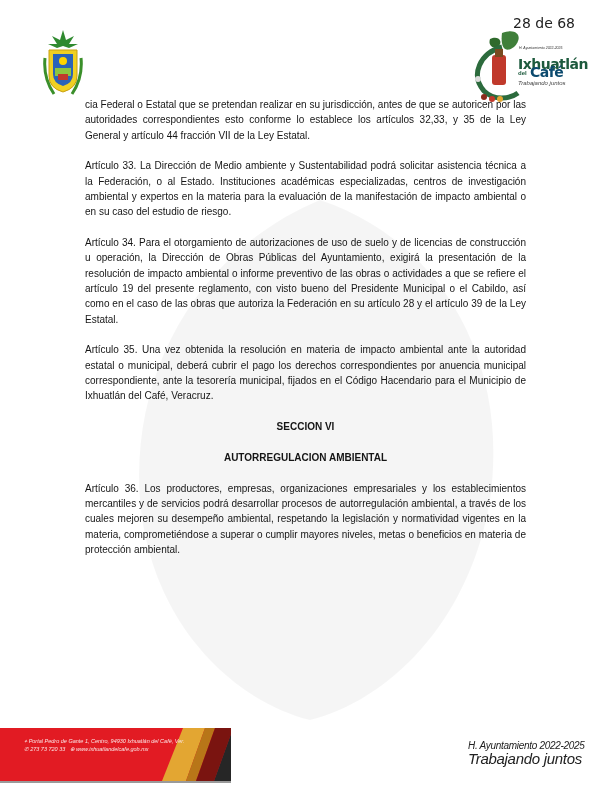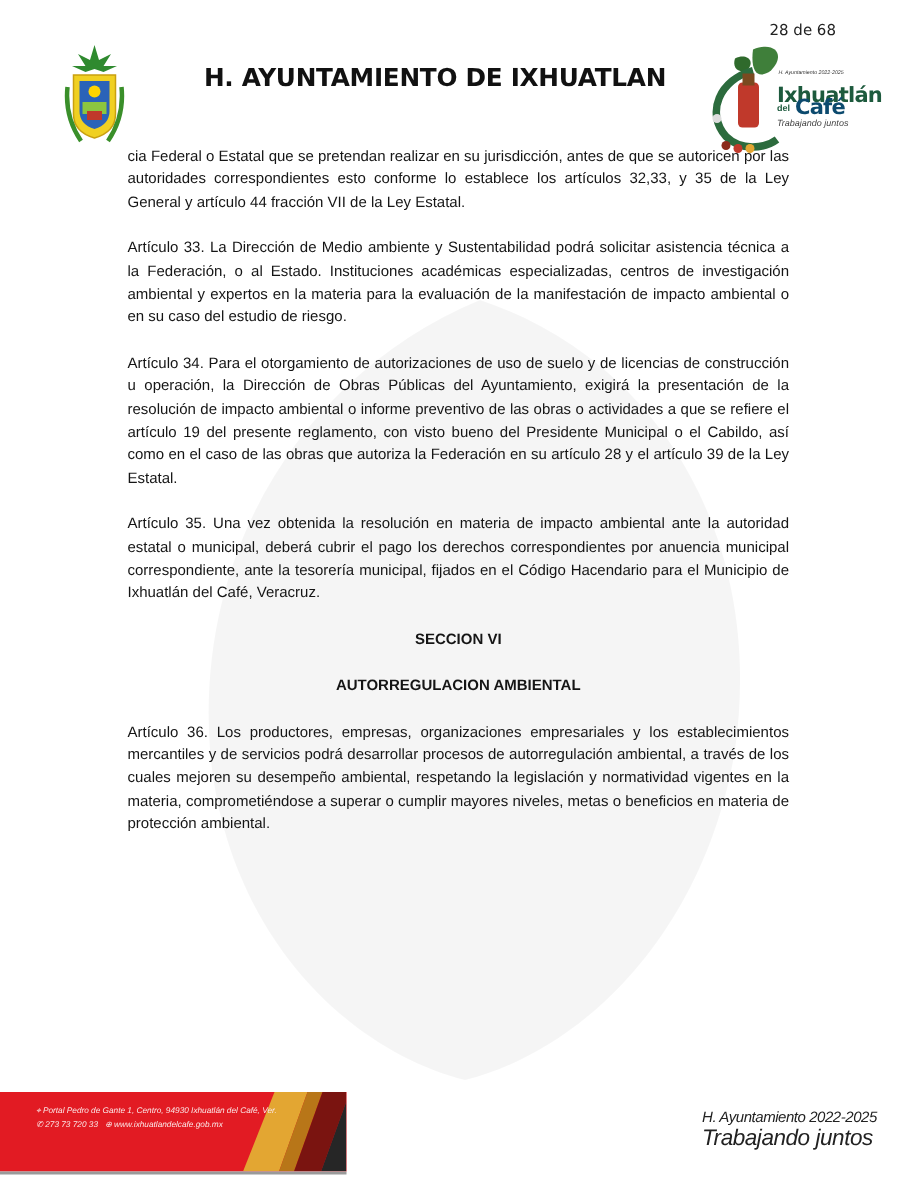--- a/index.html
+++ b/index.html
@@ -1,17 +1,17 @@
 <!DOCTYPE html>
 <html><head>
 <meta charset="utf-8">
 <style>
   html, body { margin: 0; padding: 0; background: #ffffff; }
   body { width: 612px; height: 792px; position: relative; overflow: hidden; font-family: "Liberation Sans", sans-serif; color: #111; }
-  .page-num { position: absolute; top: 15px; left: 513px; font-family: "DejaVu Sans", sans-serif; font-size: 10px; color: #222; }
+  .page-num { position: absolute; top: 15px; left: 513px; font-family: "DejaVu Sans", sans-serif; font-size: 14px; color: #222; }
   .crest { position: absolute; left: 42px; top: 28px; width: 42px; height: 72px; }
   .title { position: absolute; left: 120px; top: 39px; width: 340px; text-align: center; font-family: "DejaVu Sans", sans-serif; font-weight: bold; font-size: 16.5px; line-height: 26px; color: #111; letter-spacing: -0.2px; }
   .brand { position: absolute; left: 462px; top: 27px; width: 118px; height: 76px; }
   .brand-sub { position: absolute; left: 519px; top: 46px; font-size: 3.5px; font-style: italic; color: #333; }
   .brand-name1 { position: absolute; left: 518px; top: 56px; font-family: "DejaVu Sans", sans-serif; font-weight: bold; font-size: 14px; color: #1d5a3d; letter-spacing: -0.5px; }
   .brand-del { position: absolute; left: 518px; top: 70px; font-size: 6px; font-weight: bold; color: #1d5a3d; }
   .brand-name2 { position: absolute; left: 530px; top: 64px; font-family: "DejaVu Sans", sans-serif; font-weight: bold; font-size: 14px; color: #0c4a6e; letter-spacing: -0.5px; }
   .brand-tag { position: absolute; left: 518px; top: 80px; font-size: 6px; font-style: italic; color: #444; }
   .watermark { position: absolute; left: 110px; top: 180px; width: 420px; height: 560px; opacity: 0.035; }
   .content { position: absolute; left: 85px; top: 97px; width: 441px; font-size: 10px; line-height: 15.3px; text-align: justify; color: #151515; }
@@ -41,21 +41,20 @@
   <path d="M7 22 H35 V48 Q35 60 21 64 Q7 60 7 48 Z" fill="#f0d022" stroke="#c9a010" stroke-width="1"></path>
   <path d="M11 26 H31 V46 Q31 55 21 58 Q11 55 11 46 Z" fill="#2a63b8"></path>
   <circle cx="21" cy="33" r="4" fill="#ffd400"></circle>
   <rect x="13" y="40" width="16" height="8" fill="#8cc63f"></rect>
   <rect x="16" y="46" width="10" height="6" fill="#c0392b"></rect>
   <path d="M3 30 Q1 50 12 66" stroke="#3a8f2a" stroke-width="3" fill="none"></path>
   <path d="M39 30 Q41 50 30 66" stroke="#3a8f2a" stroke-width="3" fill="none"></path>
 </svg>
 
 <div class="title">
-  <div>H. AYUNTAMIENTO DE IXHUATLAN</div>
 </div>
 
 <svg class="brand" viewBox="0 0 118 76">
   <path d="M40 6 C 55 0 62 10 52 20 C 44 26 38 22 40 6 Z" fill="#3f7f3a"></path>
   <path d="M28 12 C 36 8 42 14 36 20 C 30 22 26 18 28 12 Z" fill="#2f6a2c"></path>
   <path d="M40 20 C 18 26 8 48 22 64 C 32 74 48 72 56 66" stroke="#2c6b3d" stroke-width="5" fill="none"></path>
   <rect x="30" y="28" width="14" height="30" fill="#c0392b" rx="3"></rect>
   <rect x="33" y="22" width="8" height="8" fill="#7a4a20"></rect>
   <circle cx="22" cy="70" r="3" fill="#8b2a1a"></circle>
   <circle cx="30" cy="72" r="3" fill="#c0392b"></circle>

